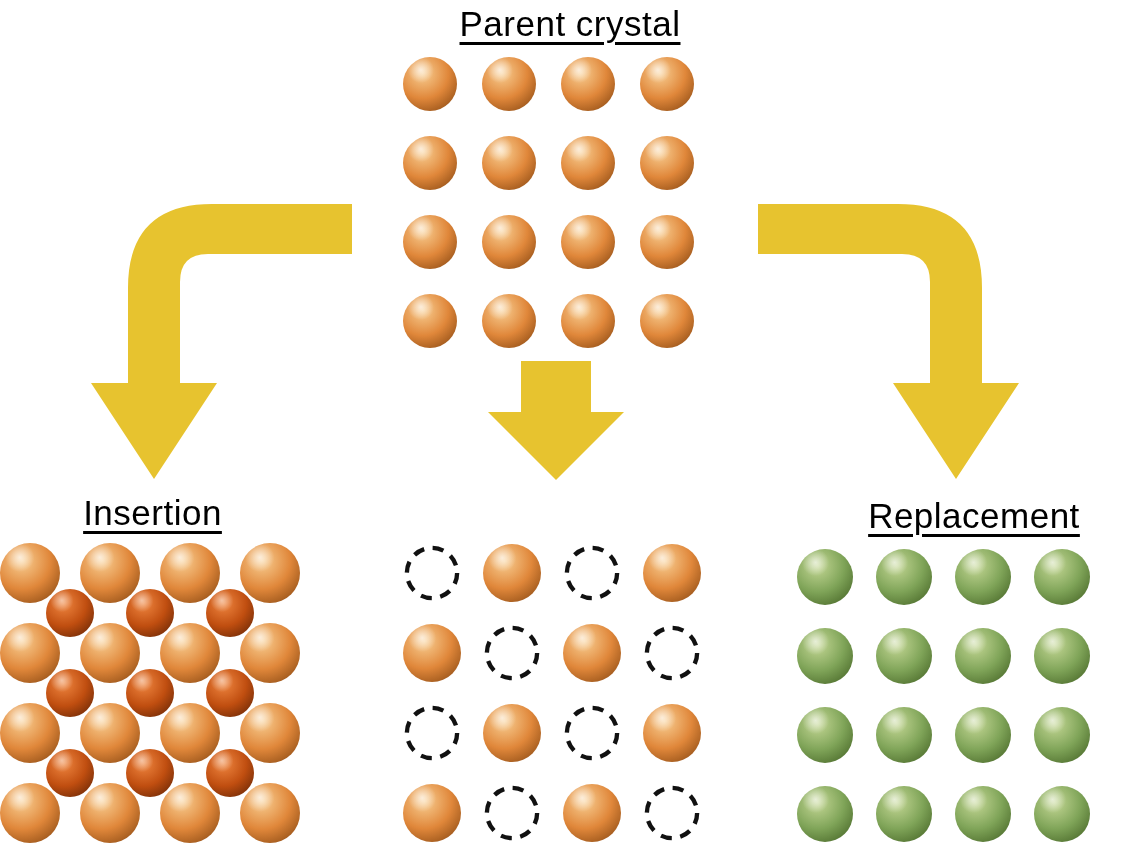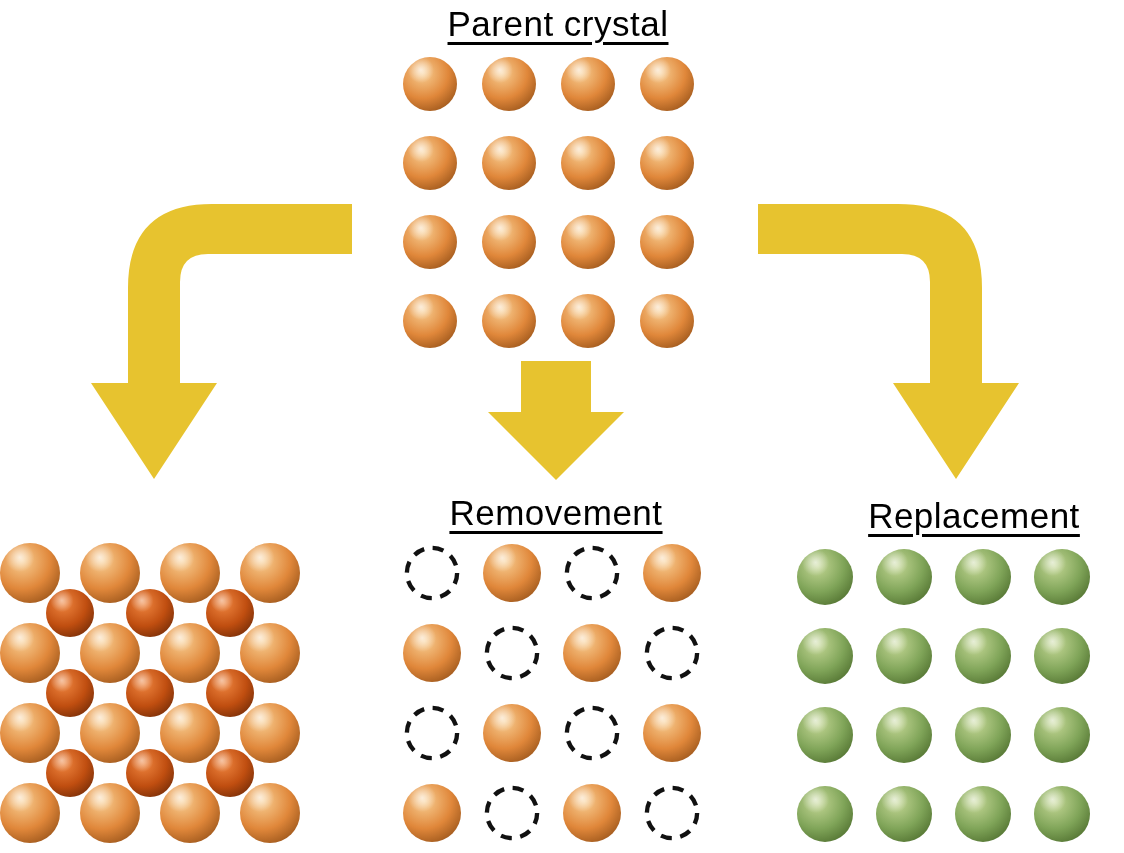--- a/index.html
+++ b/index.html
@@ -46,42 +46,42 @@
 <body>
 
 <div class="canvas">
 
   <svg class="arrows-layer" viewBox="0 0 1124 853" xmlns="http://www.w3.org/2000/svg">
     <path d="M 352 204 L 212 204 Q 128 204 128 288 L 128 383 L 91 383 L 154 479 L 217 383 L 180 383 L 180 282 Q 180 254 208 254 L 352 254 Z" fill="#E7C32F"></path>
     <path d="M 521 361 L 591 361 L 591 412 L 624 412 L 556 480 L 488 412 L 521 412 Z" fill="#E7C32F"></path>
     <path d="M 758 204 L 898 204 Q 982 204 982 288 L 982 383 L 1019 383 L 956 479 L 893 383 L 930 383 L 930 282 Q 930 254 902 254 L 758 254 Z" fill="#E7C32F"></path>
   </svg>
 
-  <div class="diagram-title" style="left:400px;top:4px;width:316px;">Parent crystal</div>
+  <div class="diagram-title" style="left:412px;top:4px;width:316px;">Parent crystal</div>
 
   <div id="parent-grid" class="grid-layer">
       <div class="sphere atom-orange" style="left: 403px; top: 57px; height: 54px; width: 54px;"></div>
       <div class="sphere atom-orange" style="left: 482px; top: 57px; height: 54px; width: 54px;"></div>
       <div class="sphere atom-orange" style="left: 561px; top: 57px; height: 54px; width: 54px;"></div>
       <div class="sphere atom-orange" style="left: 640px; top: 57px; height: 54px; width: 54px;"></div>
       <div class="sphere atom-orange" style="left: 403px; top: 136px; height: 54px; width: 54px;"></div>
       <div class="sphere atom-orange" style="left: 482px; top: 136px; height: 54px; width: 54px;"></div>
       <div class="sphere atom-orange" style="left: 561px; top: 136px; height: 54px; width: 54px;"></div>
       <div class="sphere atom-orange" style="left: 640px; top: 136px; height: 54px; width: 54px;"></div>
       <div class="sphere atom-orange" style="left: 403px; top: 215px; height: 54px; width: 54px;"></div>
       <div class="sphere atom-orange" style="left: 482px; top: 215px; height: 54px; width: 54px;"></div>
       <div class="sphere atom-orange" style="left: 561px; top: 215px; height: 54px; width: 54px;"></div>
       <div class="sphere atom-orange" style="left: 640px; top: 215px; height: 54px; width: 54px;"></div>
       <div class="sphere atom-orange" style="left: 403px; top: 294px; height: 54px; width: 54px;"></div>
       <div class="sphere atom-orange" style="left: 482px; top: 294px; height: 54px; width: 54px;"></div>
       <div class="sphere atom-orange" style="left: 561px; top: 294px; height: 54px; width: 54px;"></div>
       <div class="sphere atom-orange" style="left: 640px; top: 294px; height: 54px; width: 54px;"></div>
     </div>
 
-  <div class="section-label" style="left:400px;top:493px;width:312px;">Removement</div>
+  <div class="section-label" style="left:0px;top:493px;width:305px;">Insertion</div>
   <div class="section-label" style="left:813px;top:496px;width:322px;">Replacement</div>
 
   <div id="insertion-grid" class="grid-layer">
       <div class="sphere atom-orange" style="left: 0px; top: 543px; height: 60px; width: 60px;"></div>
       <div class="sphere atom-orange" style="left: 80px; top: 543px; height: 60px; width: 60px;"></div>
       <div class="sphere atom-orange" style="left: 160px; top: 543px; height: 60px; width: 60px;"></div>
       <div class="sphere atom-orange" style="left: 240px; top: 543px; height: 60px; width: 60px;"></div>
       <div class="sphere atom-orange" style="left: 0px; top: 623px; height: 60px; width: 60px;"></div>
       <div class="sphere atom-orange" style="left: 80px; top: 623px; height: 60px; width: 60px;"></div>
       <div class="sphere atom-orange" style="left: 160px; top: 623px; height: 60px; width: 60px;"></div>

